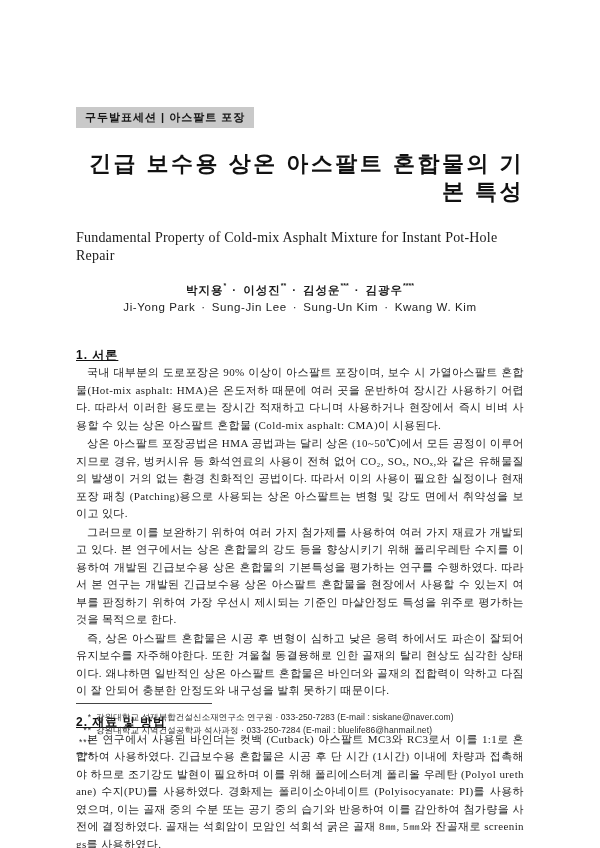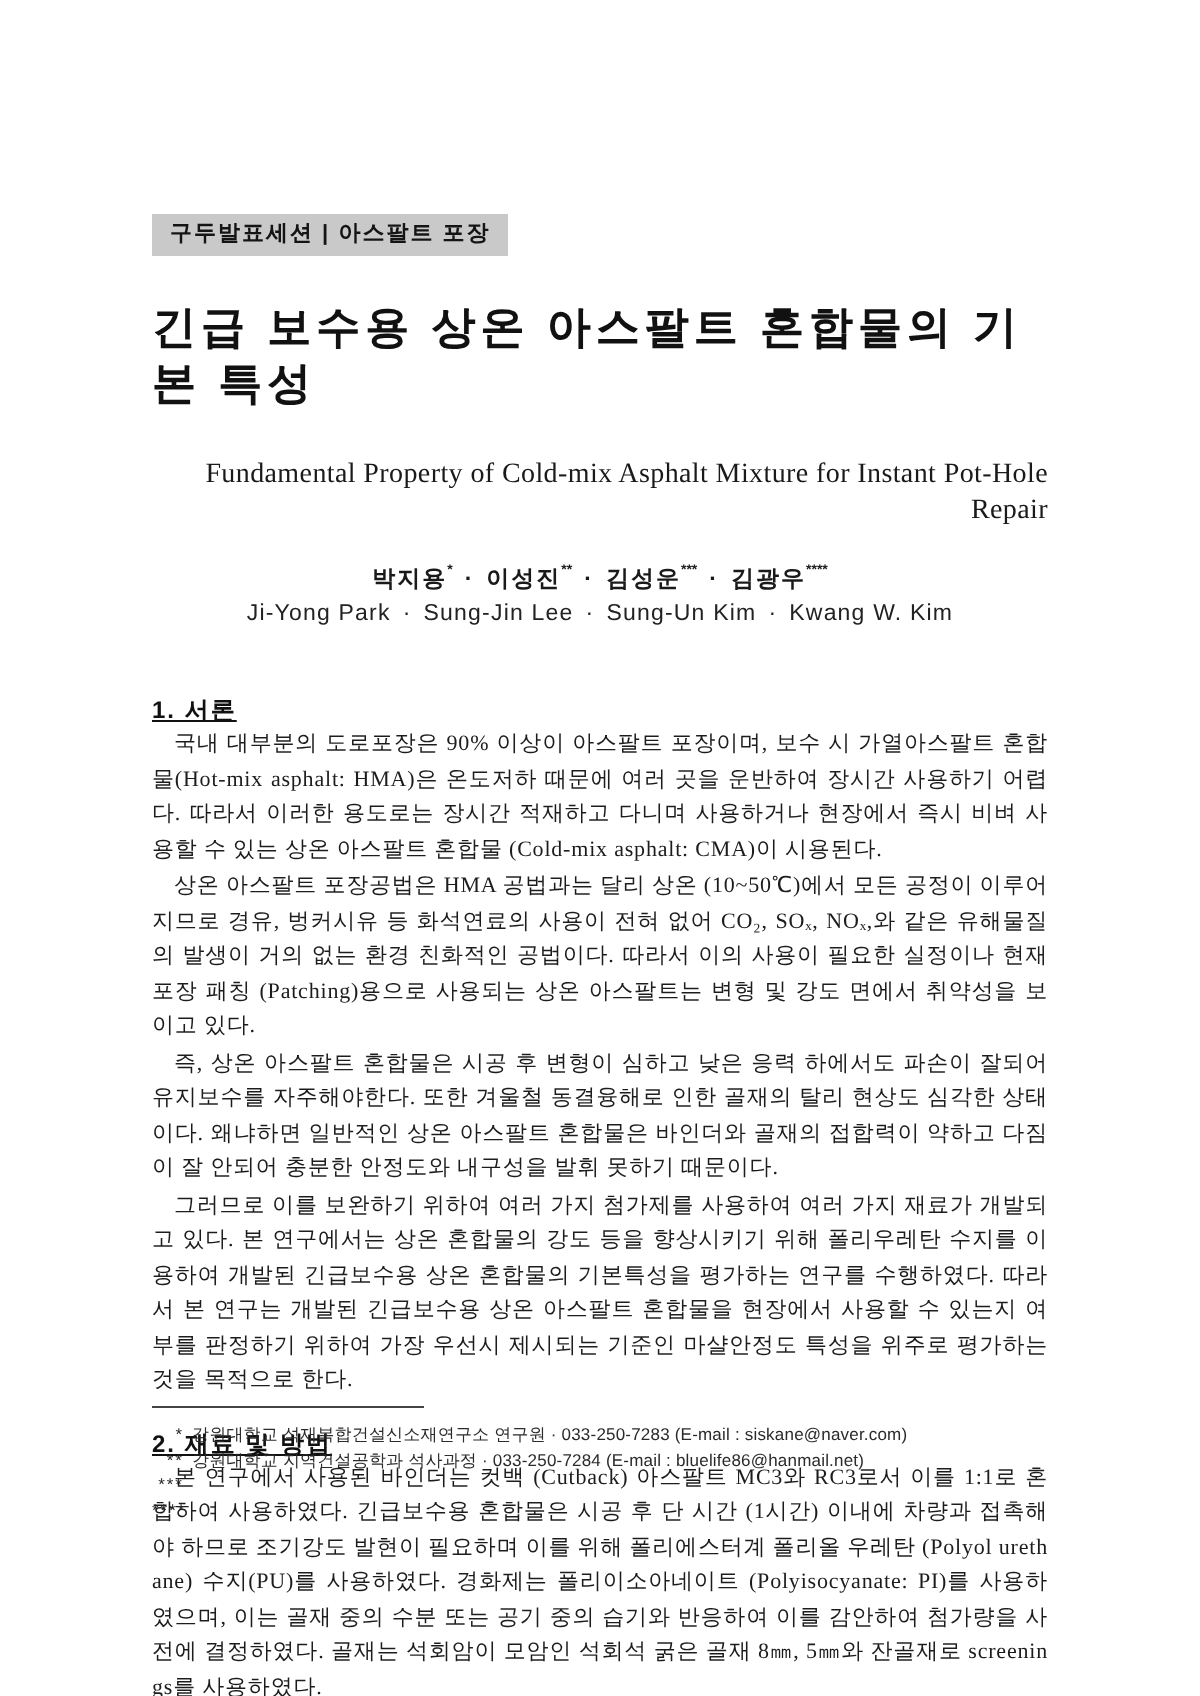--- a/index.html
+++ b/index.html
@@ -20,28 +20,28 @@
   .badge {
     display:inline-block;
     background:#c9c9c9;
     color:#141414;
     font:bold 11px/14px "Liberation Sans", sans-serif;
     letter-spacing:1px;
     padding:3px 9px 4px 9px;
   }
   .title-kr {
     margin-top:22px;
-    text-align:left;
+    text-align:right;
     font:bold 22px/28px "Liberation Sans", sans-serif;
     letter-spacing:2.5px;
     color:#111;
   }
   .title-en {
     margin-top:23px;
-    text-align:right;
+    text-align:left;
     font:14px/18px "Liberation Serif", serif;
     letter-spacing:0.2px;
   }
   .authors-kr {
     margin-top:14px;
     text-align:center;
     font:bold 11.5px/14px "Liberation Sans", sans-serif;
     letter-spacing:1px;
   }
   .authors-kr sup { font-size:7px; vertical-align:6px; letter-spacing:0; }
@@ -133,22 +133,22 @@
     </div>
 
     <div class="authors-en">
       <span>Ji-Yong Park</span><span class="sep">·</span><span>Sung-Jin Lee</span><span class="sep">·</span><span>Sung-Un Kim</span><span class="sep">·</span><span>Kwang W. Kim</span>
     </div>
 
     <div class="section section-1">
       <h3 class="section-heading">1. 서론</h3>
       <p>국내 대부분의 도로포장은 90% 이상이 아스팔트 포장이며, 보수 시 가열아스팔트 혼합물(Hot-mix asphalt: HMA)은 온도저하 때문에 여러 곳을 운반하여 장시간 사용하기 어렵다. 따라서 이러한 용도로는 장시간 적재하고 다니며 사용하거나 현장에서 즉시 비벼 사용할 수 있는 상온 아스팔트 혼합물 (Cold-mix asphalt: CMA)이 시용된다.</p>
       <p>상온 아스팔트 포장공법은 HMA 공법과는 달리 상온 (10~50℃)에서 모든 공정이 이루어지므로 경유, 벙커시유 등 화석연료의 사용이 전혀 없어 CO₂, SOₓ, NOₓ,와 같은 유해물질의 발생이 거의 없는 환경 친화적인 공법이다. 따라서 이의 사용이 필요한 실정이나 현재 포장 패칭 (Patching)용으로 사용되는 상온 아스팔트는 변형 및 강도 면에서 취약성을 보이고 있다.</p>
+      <p>그러므로 이를 보완하기 위하여 여러 가지 첨가제를 사용하여 여러 가지 재료가 개발되고 있다. 본 연구에서는 상온 혼합물의 강도 등을 향상시키기 위해 폴리우레탄 수지를 이용하여 개발된 긴급보수용 상온 혼합물의 기본특성을 평가하는 연구를 수행하였다. 따라서 본 연구는 개발된 긴급보수용 상온 아스팔트 혼합물을 현장에서 사용할 수 있는지 여부를 판정하기 위하여 가장 우선시 제시되는 기준인 마샬안정도 특성을 위주로 평가하는 것을 목적으로 한다.</p>
       <p>즉, 상온 아스팔트 혼합물은 시공 후 변형이 심하고 낮은 응력 하에서도 파손이 잘되어 유지보수를 자주해야한다. 또한 겨울철 동결융해로 인한 골재의 탈리 현상도 심각한 상태이다. 왜냐하면 일반적인 상온 아스팔트 혼합물은 바인더와 골재의 접합력이 약하고 다짐이 잘 안되어 충분한 안정도와 내구성을 발휘 못하기 때문이다.</p>
-      <p>그러므로 이를 보완하기 위하여 여러 가지 첨가제를 사용하여 여러 가지 재료가 개발되고 있다. 본 연구에서는 상온 혼합물의 강도 등을 향상시키기 위해 폴리우레탄 수지를 이용하여 개발된 긴급보수용 상온 혼합물의 기본특성을 평가하는 연구를 수행하였다. 따라서 본 연구는 개발된 긴급보수용 상온 아스팔트 혼합물을 현장에서 사용할 수 있는지 여부를 판정하기 위하여 가장 우선시 제시되는 기준인 마샬안정도 특성을 위주로 평가하는 것을 목적으로 한다.</p>
     </div>
 
     <div class="section section-2">
       <h3 class="section-heading">2. 재료 및 방법</h3>
       <p>본 연구에서 사용된 바인더는 컷백 (Cutback) 아스팔트 MC3와 RC3로서 이를 1:1로 혼합하여 사용하였다. 긴급보수용 혼합물은 시공 후 단 시간 (1시간) 이내에 차량과 접촉해야 하므로 조기강도 발현이 필요하며 이를 위해 폴리에스터계 폴리올 우레탄 (Polyol urethane) 수지(PU)를 사용하였다. 경화제는 폴리이소아네이트 (Polyisocyanate: PI)를 사용하였으며, 이는 골재 중의 수분 또는 공기 중의 습기와 반응하여 이를 감안하여 첨가량을 사전에 결정하였다. 골재는 석회암이 모암인 석회석 굵은 골재 8㎜, 5㎜와 잔골재로 screenings를 사용하였다.</p>
 
     </div>
 
   </div>
 

